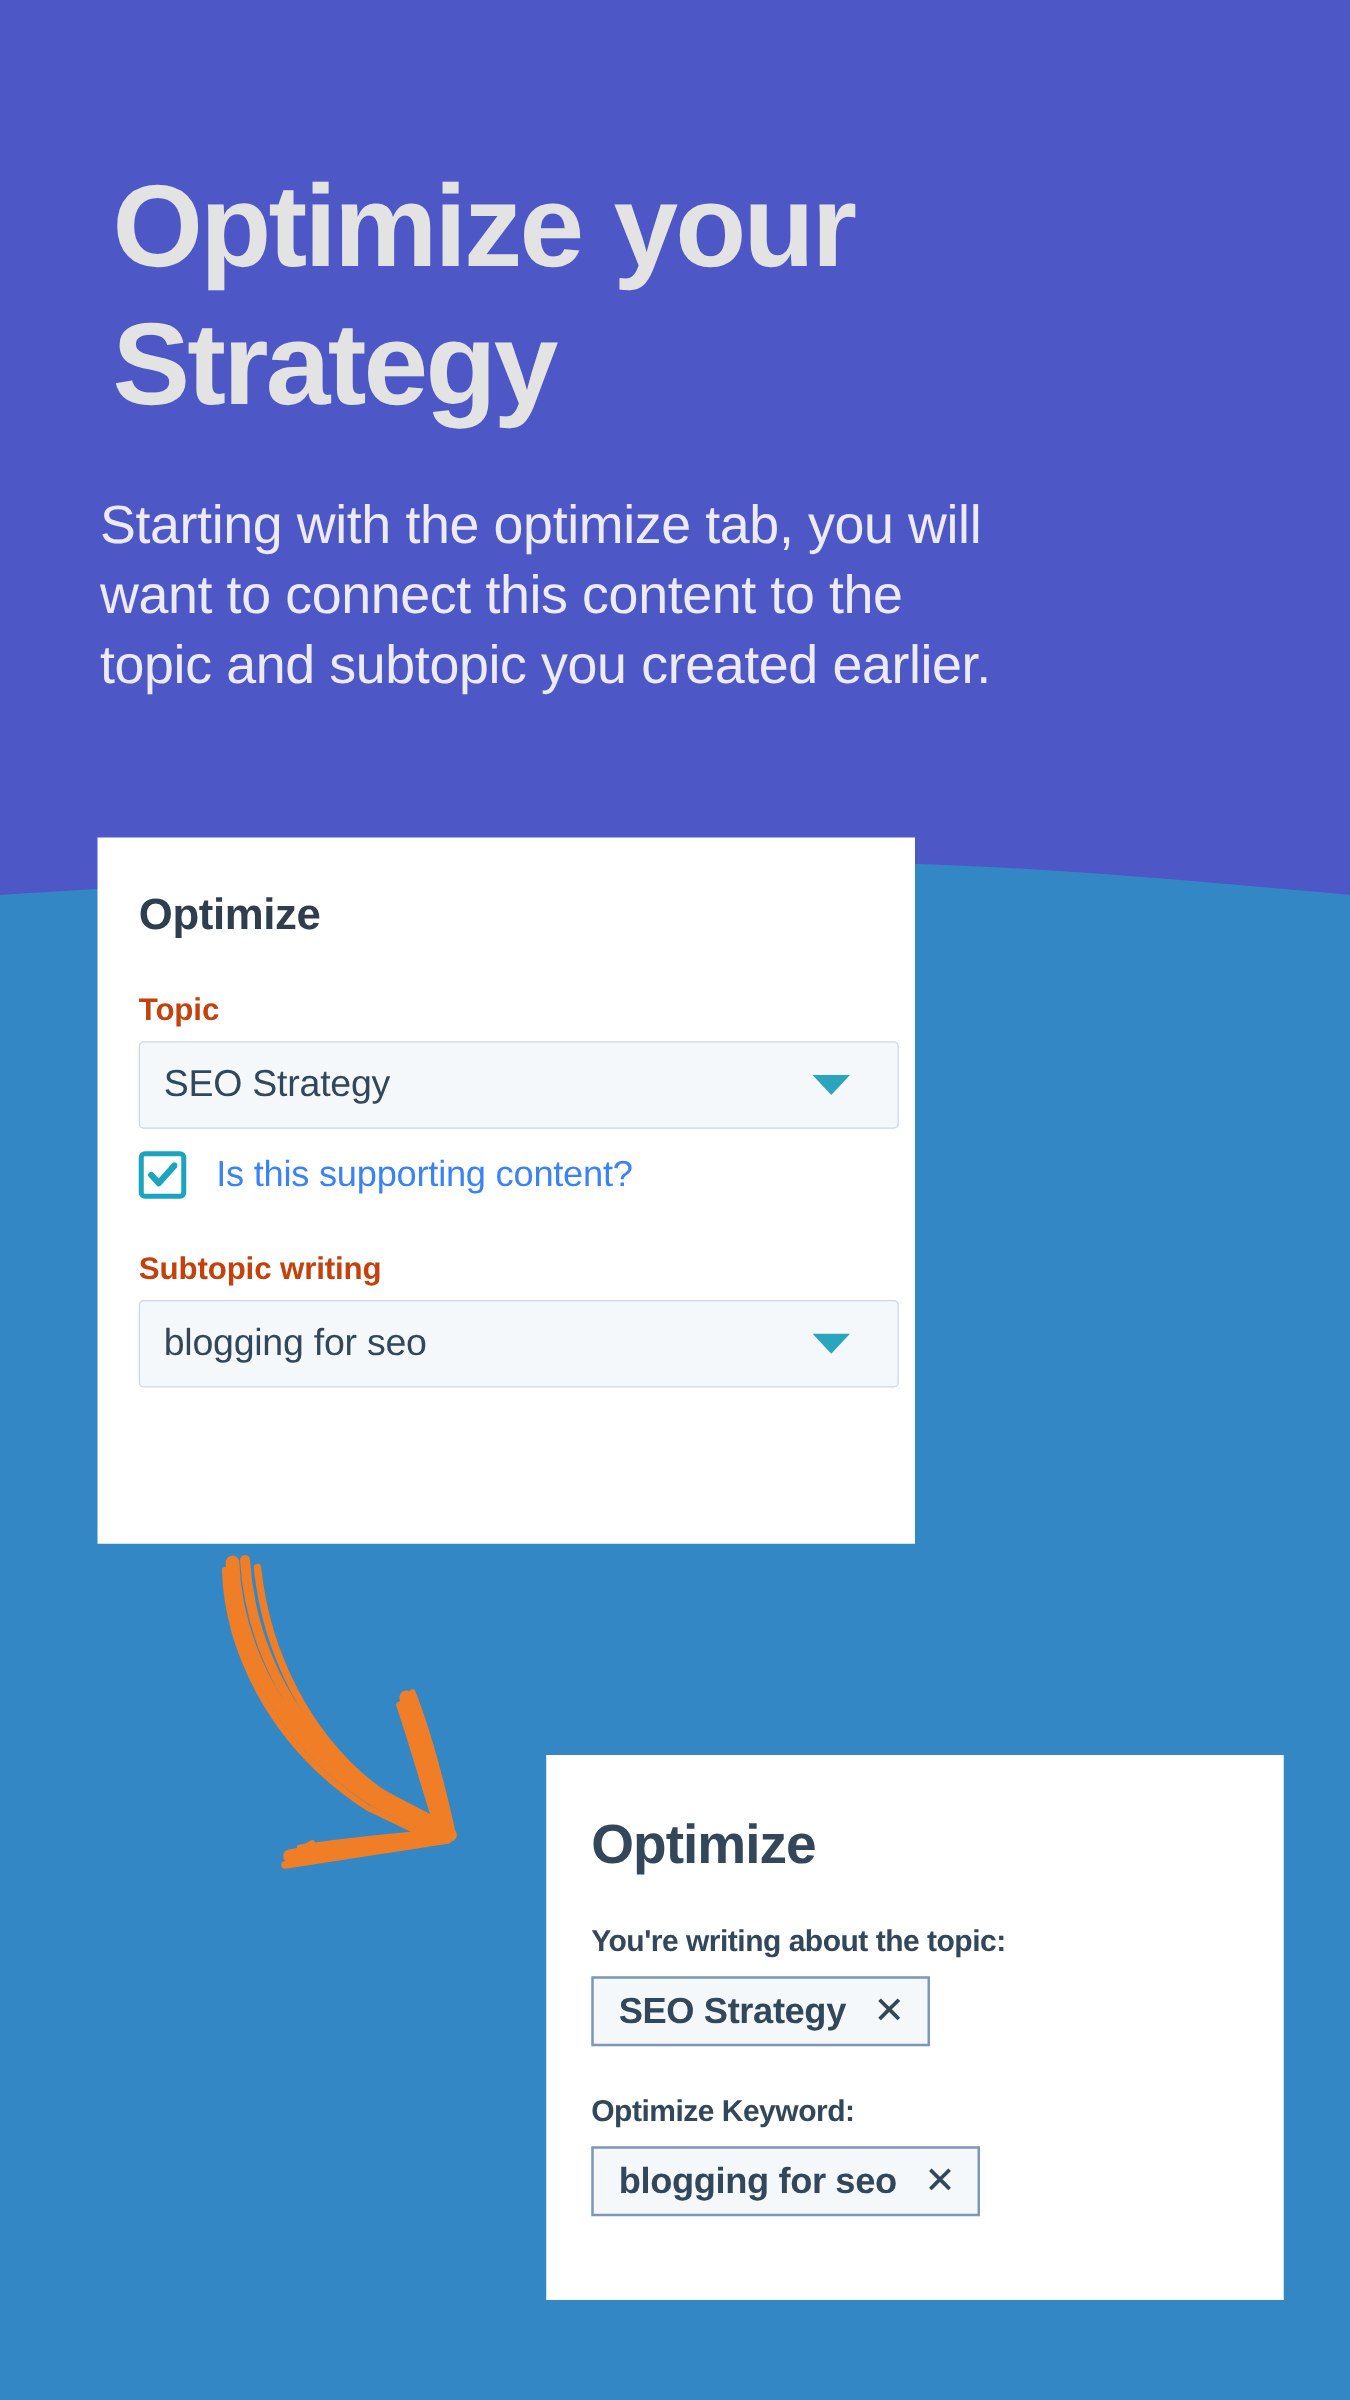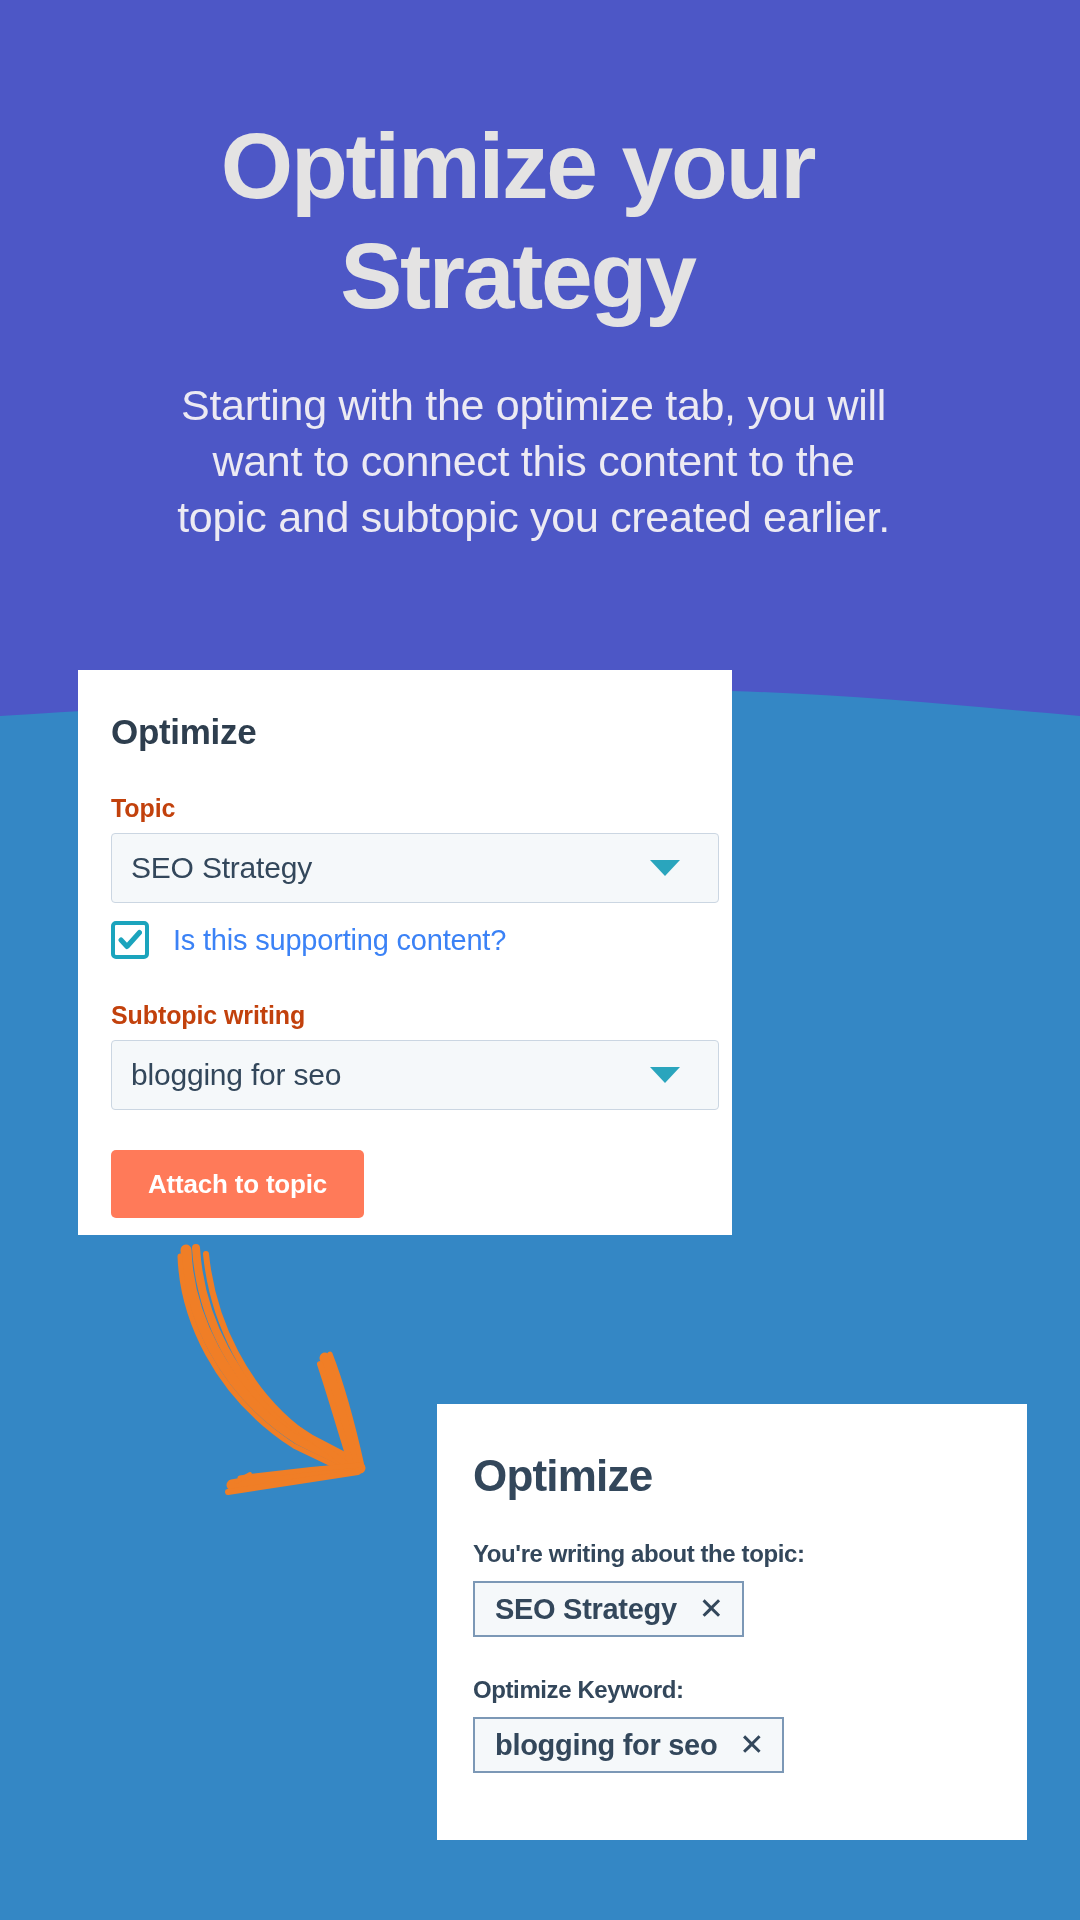--- a/index.html
+++ b/index.html
@@ -19,39 +19,38 @@
   #bg-layer {
     position: absolute;
     inset: 0;
     width: 1080px;
     height: 1920px;
   }
 
   
   #hero {
     position: absolute;
-    top: 0;
+    top: 15px;
     left: 0;
     width: 1035px;
-    text-align: center;
     z-index: 3;
   }
   #hero-title {
     margin: 0;
     padding: 112px 90px 0 90px;
     font-size: 93px;
     line-height: 1.18;
     font-weight: 800;
     letter-spacing: -2.2px;
     color: #e4e3e3;
     word-spacing: 2px;
   }
   #hero-sub {
     margin: 0;
-    padding: 47px 80px 0 112px;
+    padding: 47px 80px 0 80px;
     font-size: 43px;
     line-height: 1.3;
     font-weight: 300;
     color: #eceaf3;
     letter-spacing: -0.3px;
   }
 
   
   #card-optimize-form {
     position: absolute;
@@ -249,21 +248,20 @@
     <span id="supporting-label">Is this supporting content?</span>
   </div>
 
   <div class="field-label">Subtopic writing</div>
 
   <div class="select-box">
     <span class="select-value">blogging for seo</span>
     <span class="chevron"></span>
   </div>
 
-  <button id="attach-button">Attach to topic</button>
 </section>
 
 <svg id="arrow-annotation" viewBox="0 0 300 270" aria-hidden="true">
   <g fill="none" stroke="#f07e26" stroke-linecap="round">
     <path d="M16 10 C 18 70, 50 150, 130 200 L 182 226" stroke-width="11"></path>
     <path d="M26 8  C 30 72, 62 152, 140 198 L 186 222" stroke-width="8"></path>
     <path d="M36 14 C 42 74, 72 154, 146 202 L 184 230" stroke-width="6"></path>
     <path d="M10 16 C 12 76, 44 154, 124 206 L 178 232" stroke-width="5"></path>
     <path d="M155 118 C 168 152, 178 190, 188 228" stroke-width="11"></path>
     <path d="M150 124 C 162 160, 172 196, 183 230" stroke-width="6"></path>

